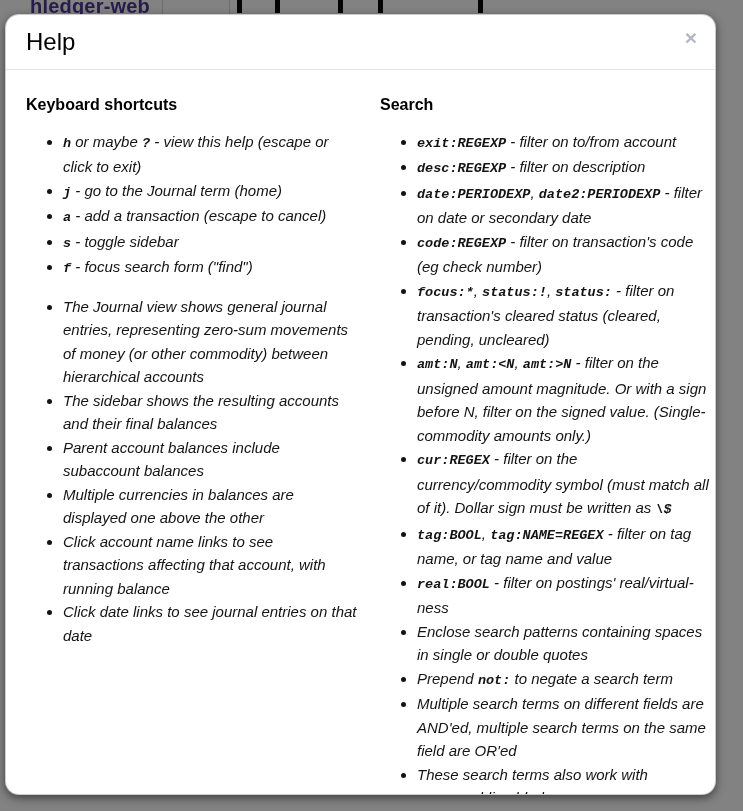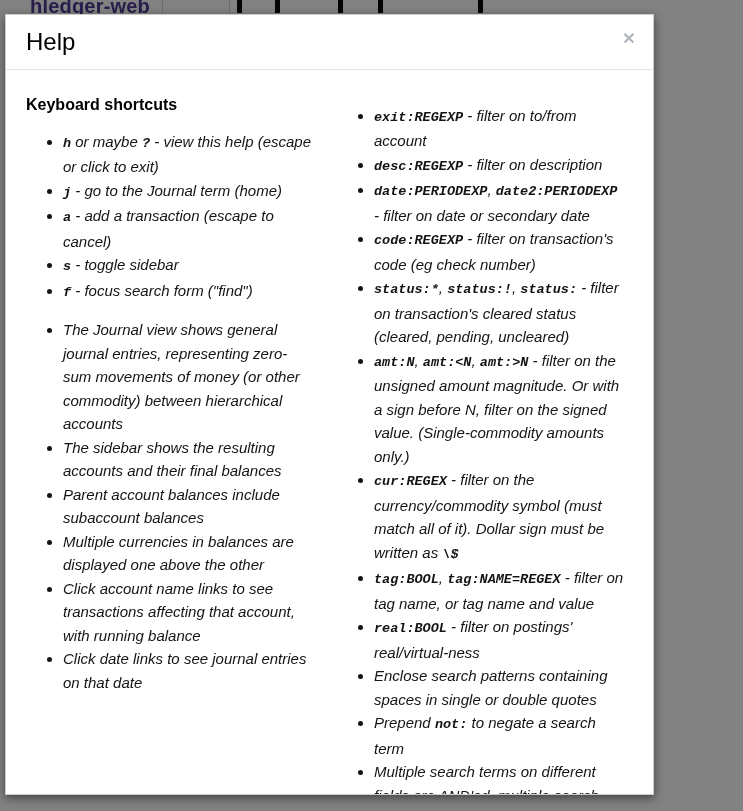--- a/index.html
+++ b/index.html
@@ -22,44 +22,44 @@
   .bg-stem{position:absolute;top:0;height:13px;width:5px;background:#0a0a0a;}
   .bg-stem.s1{left:237px;}
   .bg-stem.s2{left:275px;}
   .bg-stem.s3{left:338px;}
   .bg-stem.s4{left:378px;}
   .bg-stem.s5{left:478px;}
   
   .backdrop{position:absolute;inset:0;z-index:1;background:rgba(0,0,0,0.49);}
   
   .modal{
-    position:absolute;left:5px;top:14px;width:649px;height:781px;
+    position:absolute;left:5px;top:14px;width:711px;height:781px;
     box-sizing:border-box;z-index:2;
-    background:#fff;border:1px solid rgba(0,0,0,0.2);border-radius:0;
+    background:#fff;border:1px solid rgba(0,0,0,0.2);border-radius:14px;
     box-shadow:0 3px 9px rgba(0,0,0,0.5);
     display:flex;flex-direction:column;
   }
   .modal-header{
     position:relative;flex:0 0 auto;
     padding:13px 20px 12px 20px;
     border-bottom:1px solid #e5e5e5;
   }
   .modal-title{
     margin:0;font-size:24px;font-weight:400;color:#000;line-height:1.2;
   }
   .close-btn{
     position:absolute;top:12px;right:18px;
     border:0;background:transparent;padding:0;
     font-family:"Liberation Sans", sans-serif;
     font-size:21px;font-weight:700;color:#b3b8c0;line-height:1;
     cursor:pointer;
   }
   .modal-body{
     flex:1 1 auto;box-sizing:border-box;
-    padding:20px 27px 20px 20px;
+    padding:20px 3px 20px 20px;
     display:flex;gap:22px;overflow:hidden;
   }
   .col{flex:1 1 0;min-width:0;}
   .section-heading{
     margin:4px 0 0 0;font-size:16px;font-weight:700;color:#000;line-height:22px;
   }
   ul.help-list{
     margin:14px 0 10px 0;padding:0 0 0 37px;list-style:disc outside;font-style:italic;
   }
   ul.help-list li{
@@ -104,26 +104,27 @@
       <ul class="help-list">
           <li><span>The Journal view shows general journal entries, representing zero-sum movements of money (or other commodity) between hierarchical accounts</span></li>
           <li><span>The sidebar shows the resulting accounts and their final balances</span></li>
           <li><span>Parent account balances include subaccount balances</span></li>
           <li><span>Multiple currencies in balances are displayed one above the other</span></li>
           <li><span>Click account name links to see transactions affecting that account, with running balance</span></li>
           <li><span>Click date links to see journal entries on that date</span></li>
         </ul>
     </div>
     <div class="col">
+      <h2 class="section-heading">Search</h2>
       <ul class="help-list">
           <li><code>exit:REGEXP</code><span> - filter on to/from account</span></li>
           <li><code>desc:REGEXP</code><span> - filter on description</span></li>
           <li><code>date:PERIODEXP</code><span>, </span><code>date2:PERIODEXP</code><span> - filter on date or secondary date</span></li>
           <li><code>code:REGEXP</code><span> - filter on transaction's code (eg check number)</span></li>
-          <li><code>status:*</code><span>, </span><code>status:!</code><span>, </span><code>status:</code><span> - filter on transaction's cleared status (cleared, pending, uncleared)</span></li>
+          <li><code>focus:*</code><span>, </span><code>status:!</code><span>, </span><code>status:</code><span> - filter on transaction's cleared status (cleared, pending, uncleared)</span></li>
           <li><code>amt:N</code><span>, </span><code>amt:&lt;N</code><span>, </span><code>amt:&gt;N</code><span> - filter on the unsigned amount magnitude. Or with a sign before N, filter on the signed value. (Single-commodity amounts only.)</span></li>
           <li><code>cur:REGEX</code><span> - filter on the currency/commodity symbol (must match all of it). Dollar sign must be written as </span><code>\$</code></li>
           <li><code>tag:BOOL</code><span>, </span><code>tag:NAME=REGEX</code><span> - filter on tag name, or tag name and value</span></li>
           <li><code>real:BOOL</code><span> - filter on postings' real/virtual-ness</span></li>
           <li><span>Enclose search patterns containing spaces in single or double quotes</span></li>
           <li><span>Prepend </span><code>not:</code><span> to negate a search term</span></li>
           <li><span>Multiple search terms on different fields are AND'ed, multiple search terms on the same field are OR'ed</span></li>
           <li><span>These search terms also work with command-line hledger</span></li>
         </ul>
     </div>

